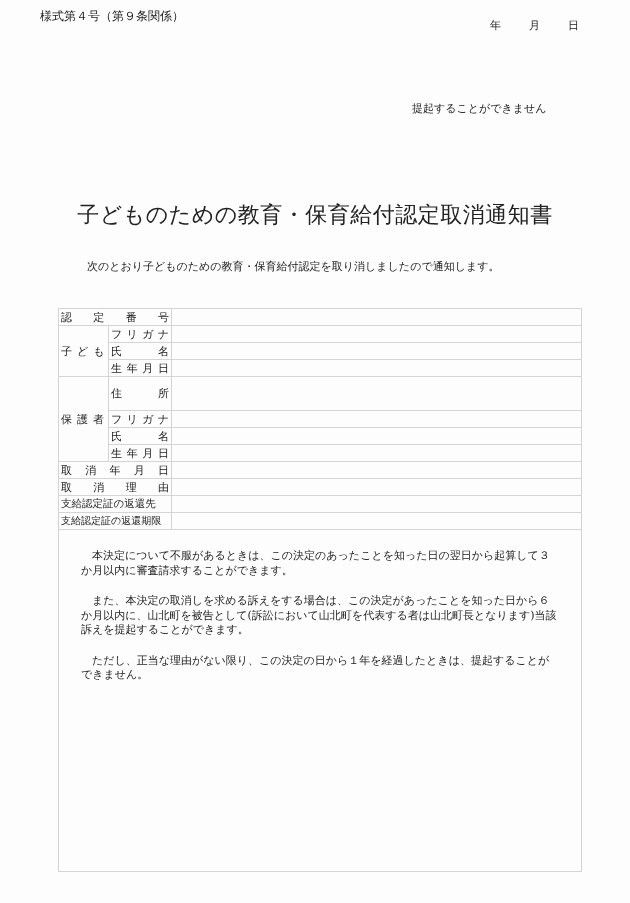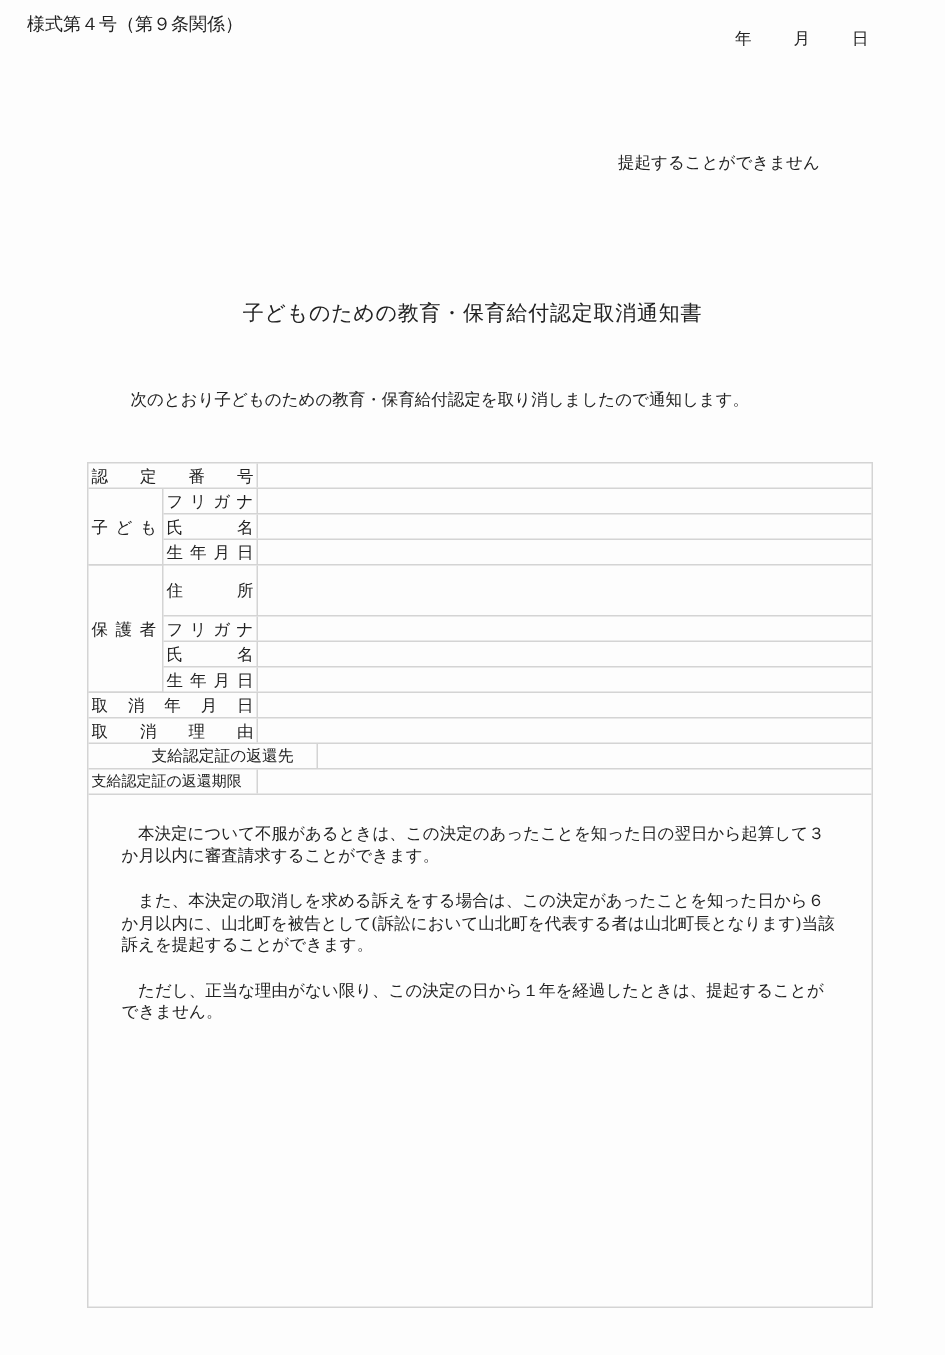--- a/index.html
+++ b/index.html
@@ -1,24 +1,24 @@
 <!DOCTYPE html>
 <html><head>
 <meta charset="utf-8">
 <style>
   html, body { margin: 0; padding: 0; }
   body {
     width: 630px; height: 903px; background: #fdfdfd; position: relative;
     font-family: "DejaVu Serif", "Liberation Serif", serif; color: #222; overflow: hidden;
   }
   .abs { position: absolute; }
-  .form-no { left: 18px; top: 8px; font-size: 12px; font-family: Liberation Mono, monospace; }
+  .form-no { left: 40px; top: 8px; font-size: 12px; font-family: Liberation Mono, monospace; }
   .date { top: 18px; left: 490px; font-size: 11px; display: flex; gap: 28px; }
   .issuer { top: 101px; left: 412px; font-size: 11px; }
-  .title { top: 200px; left: 0; width: 630px; text-align: center; font-size: 14px; letter-spacing: 0.5px; }
+  .title { top: 200px; left: 0; width: 630px; text-align: center; font-size: 22px; letter-spacing: 0.5px; }
   .intro { top: 259px; left: 74px; font-size: 11px; margin-left: 13px; }
 
   .tbl { left: 58px; top: 308px; width: 524px; height: 564px; border: 1px solid #d4d4d4; box-sizing: border-box; }
   .row { position: absolute; left: 0; right: 0; border-bottom: 1px solid #d4d4d4; box-sizing: border-box; }
   .cell { position: absolute; top: 0; bottom: 0; box-sizing: border-box; font-size: 11px; display: flex; align-items: center; }
   .lbl { left: 0; width: 113px; border-right: 1px solid #d4d4d4; padding: 0 2px; }
   .val { left: 113px; right: 0; }
   .group { position: absolute; left: 0; width: 50px; font-size: 11px; display: flex; align-items: center; padding-left: 2px; box-sizing: border-box; }
   .spread { justify-content: space-between; }
   .spread span { display: inline-block; }
@@ -134,21 +134,21 @@
     <div class="cell lbl" style="justify-content: space-between;">
         <span>取</span>
         <span>消</span>
         <span>理</span>
         <span>由</span>
       </div>
     <div class="cell val"></div>
   </div>
 
   <div class="row" style="top:187px;height:17px;">
-    <div class="cell lbl" style="font-size:10.5px;margin-left:40px;">支給認定証の返還先</div>
+    <div class="cell lbl" style="font-size:10.5px;">支給認定証の返還先</div>
     <div class="cell val"></div>
   </div>
 
   <div class="row" style="top:204px;height:17px;">
     <div class="cell lbl" style="font-size:10px;text-align:center;">支給認定証の返還期限</div>
     <div class="cell val"></div>
   </div>
 
   <div class="note">
     <p>本決定について不服があるときは、この決定のあったことを知った日の翌日から起算して３か月以内に審査請求することができます。</p>

